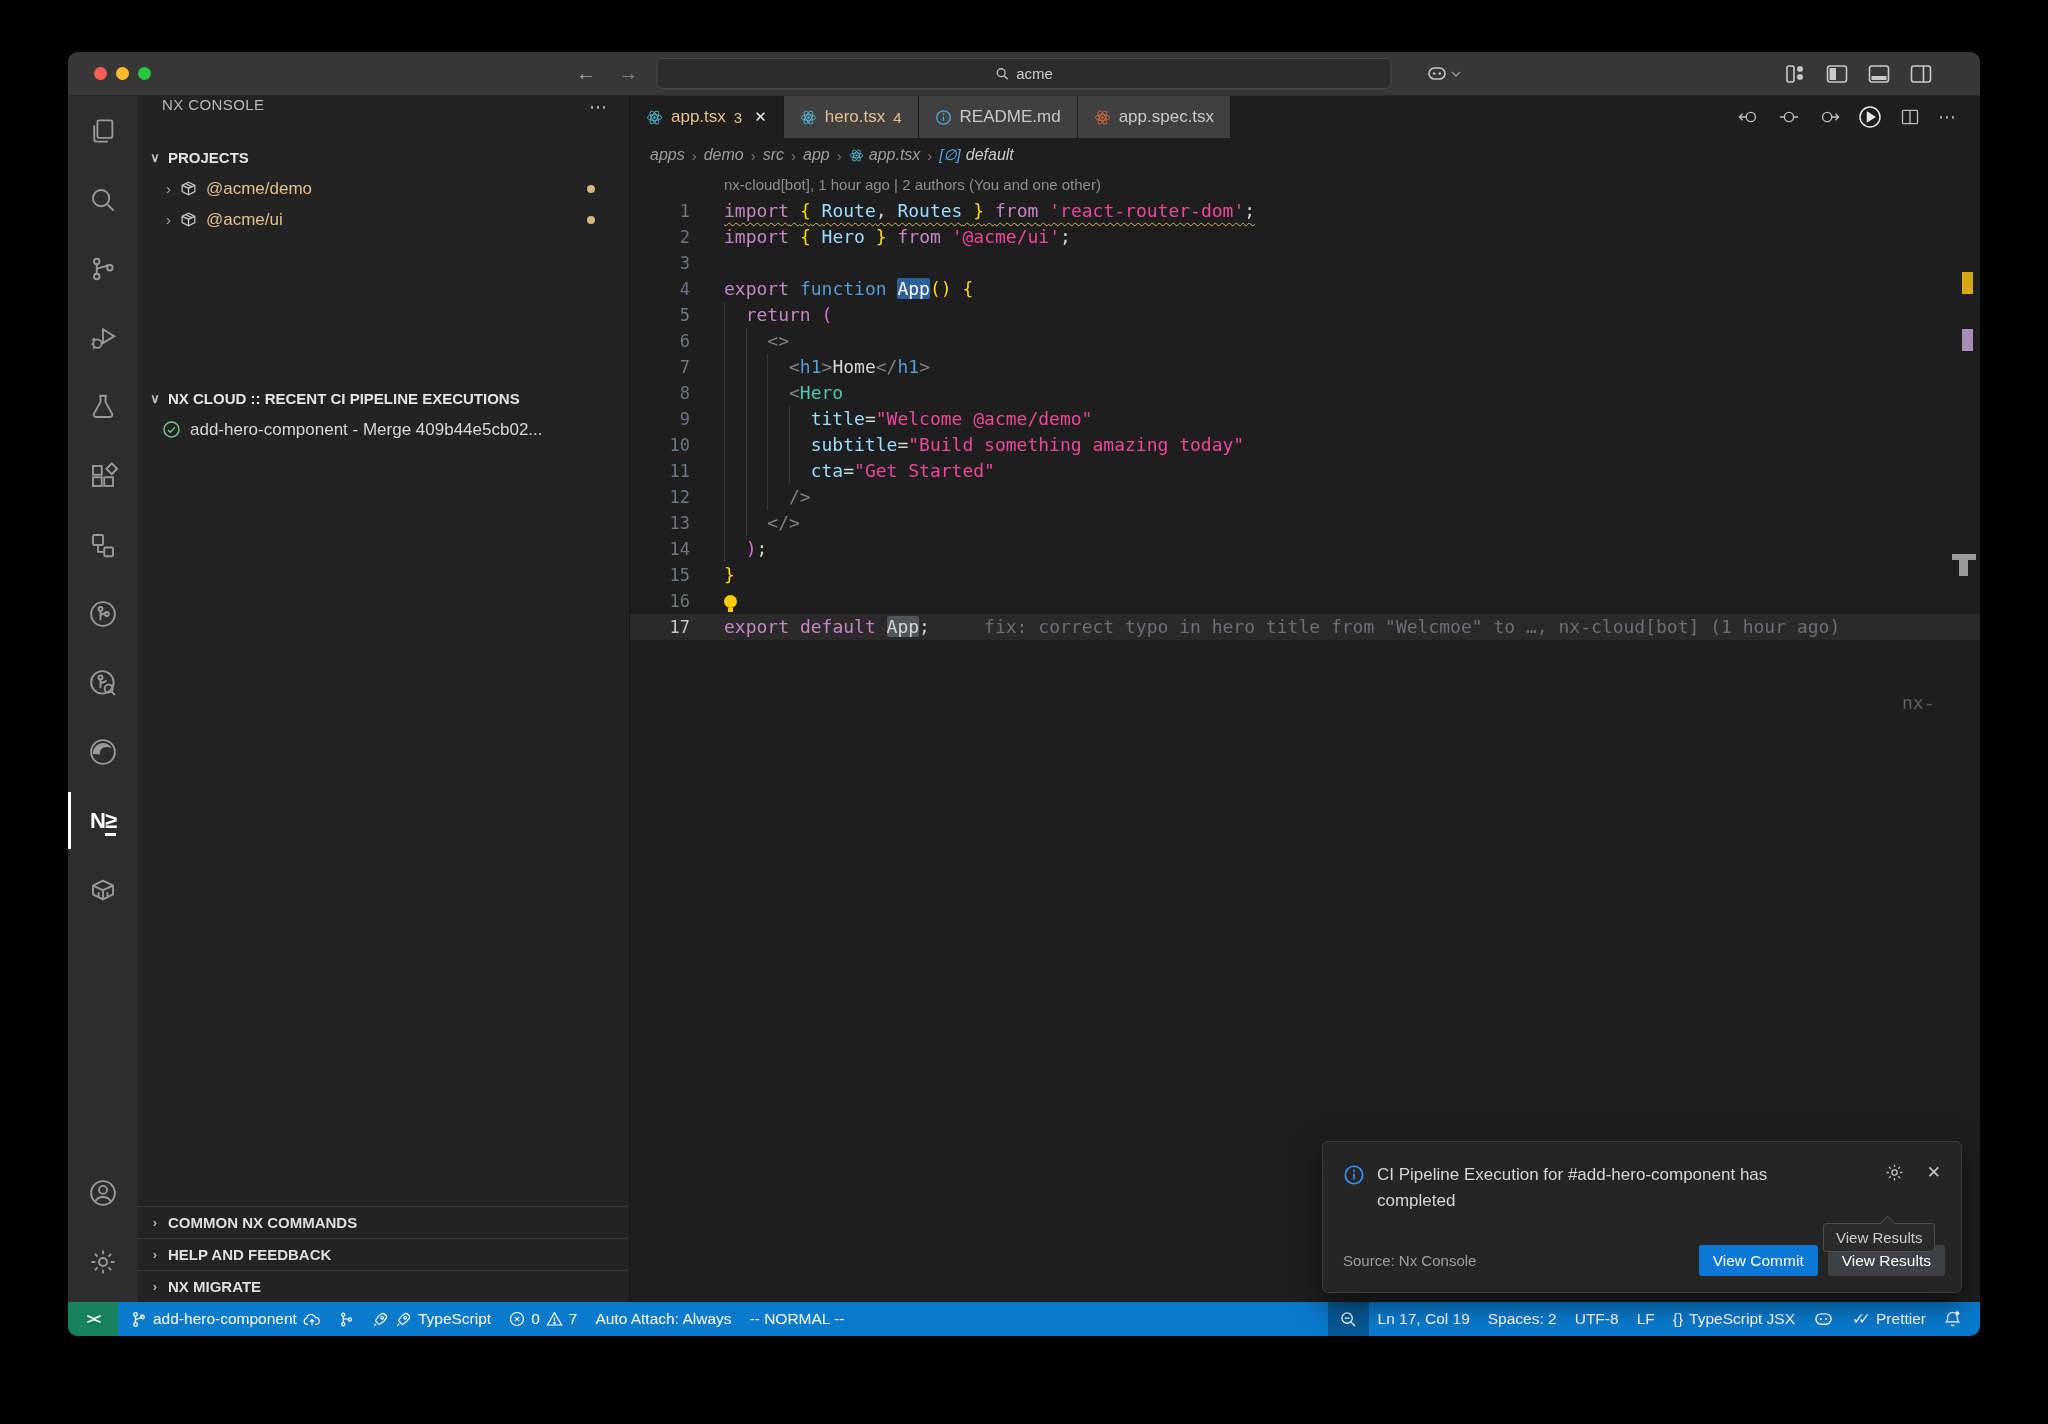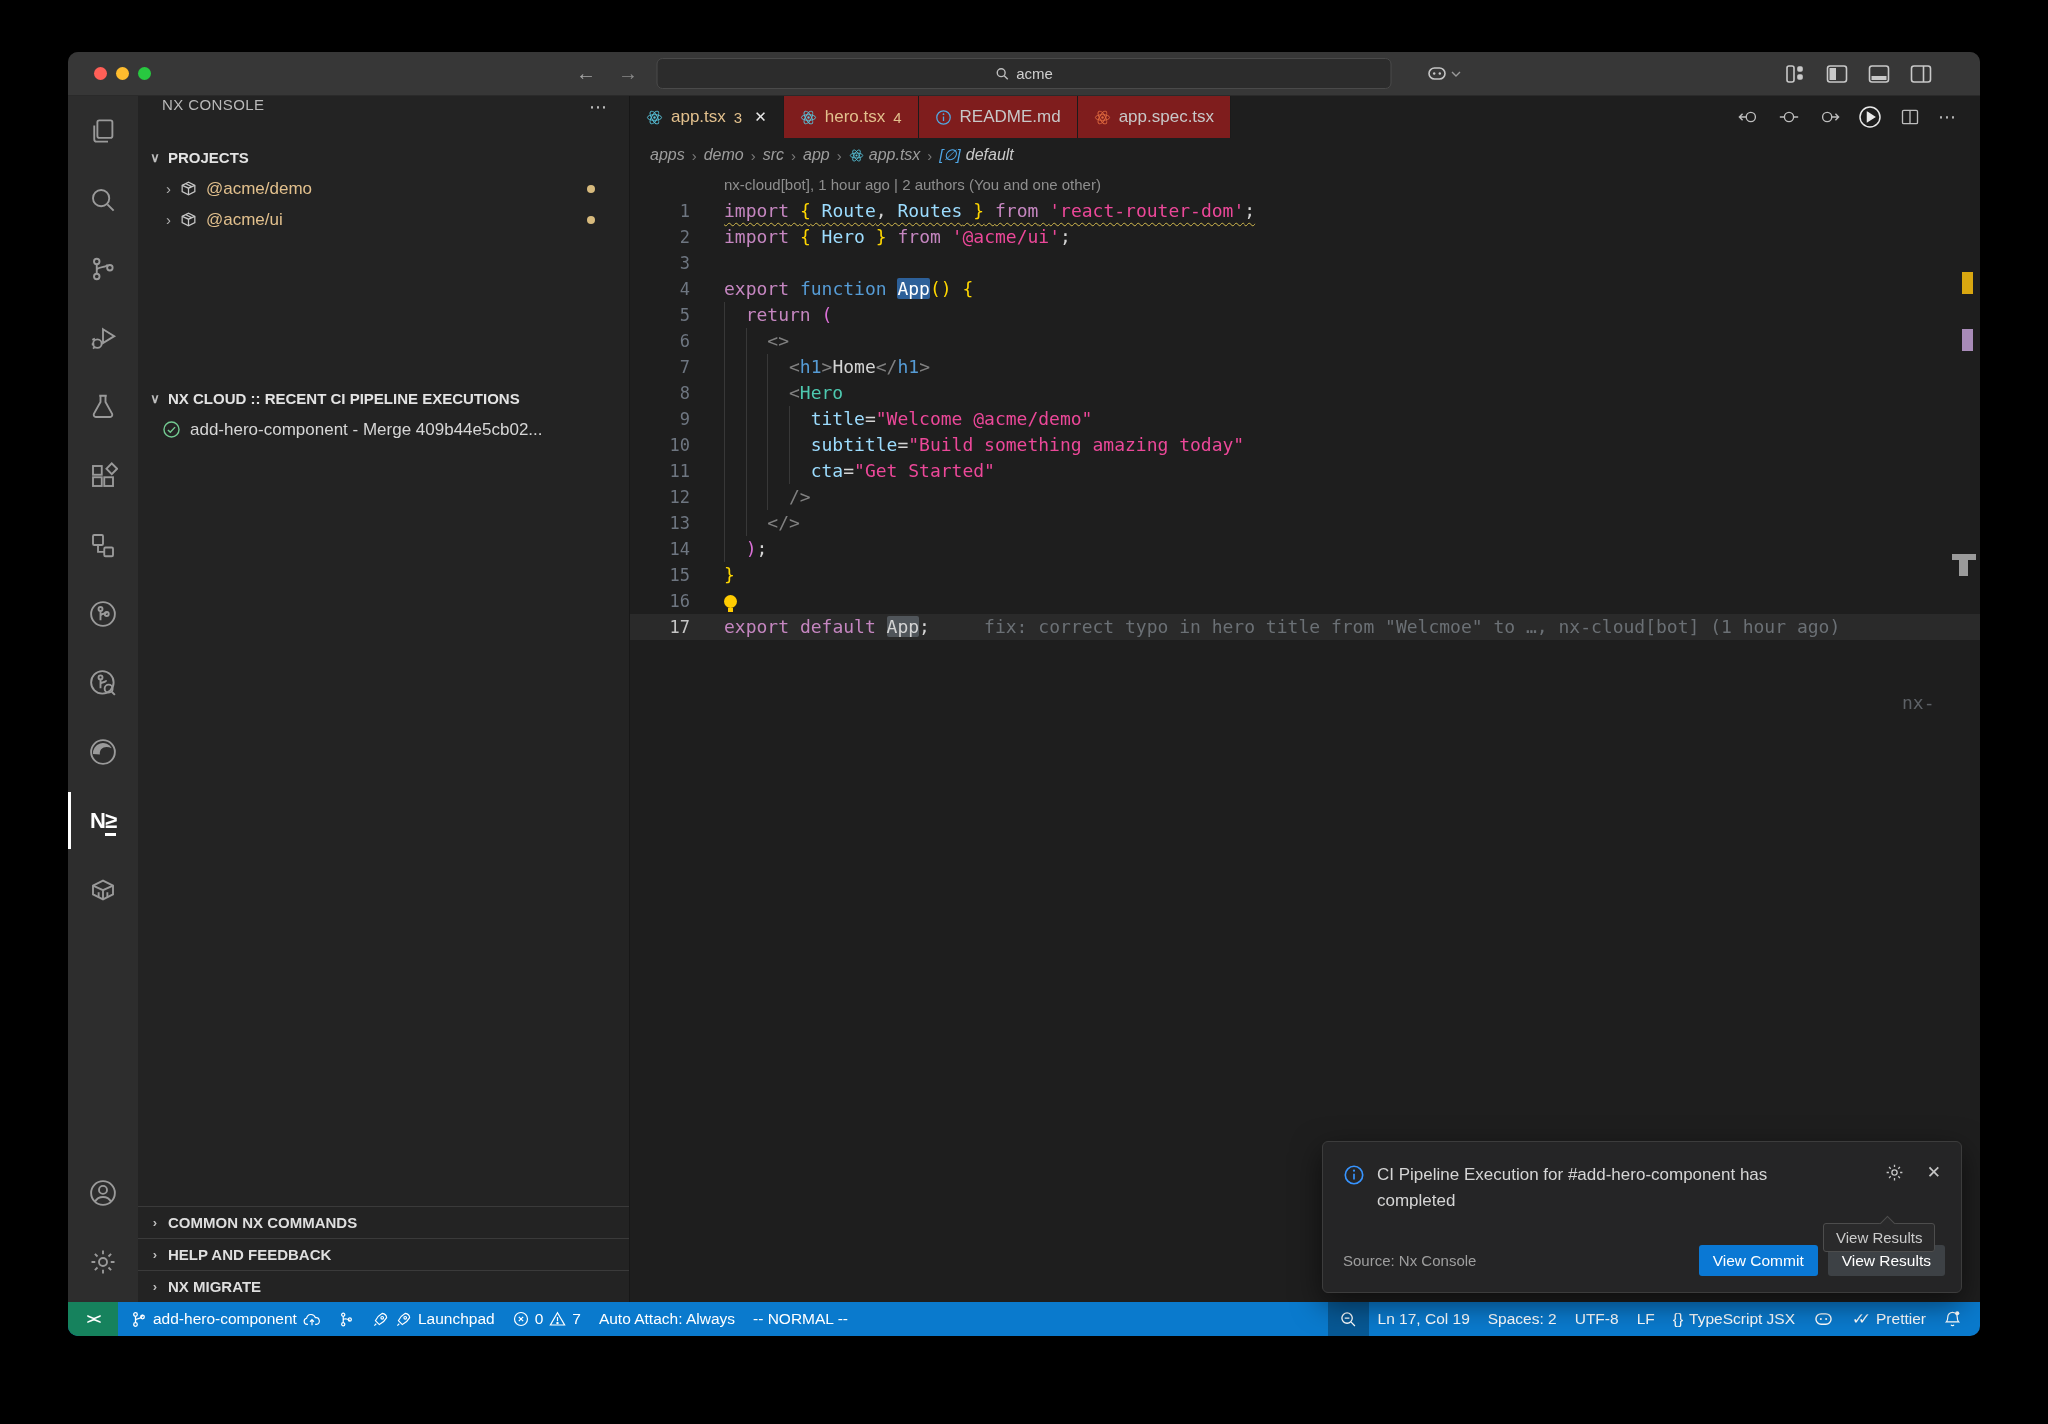--- a/index.html
+++ b/index.html
@@ -40,21 +40,21 @@
   .tree-item .lbl-mod{color:#e2c08d;}
   .dot{position:absolute;right:34px;width:8px;height:8px;border-radius:50%;background:#d7ba7d;}
   .cloud-spacer{height:148px;}
   .cloud-item{height:31px;display:flex;align-items:center;gap:9px;padding-left:24px;font-size:17px;color:#d6d6d6;}
   .sb-bottom{margin-top:auto;}
   .sb-collapsed{height:32px;display:flex;align-items:center;gap:6px;padding-left:10px;font-size:15px;font-weight:bold;color:#dfdfdf;border-top:1px solid #3a3a3a;}
   .sb-collapsed .chev{color:#bdbdbd;font-size:13px;width:14px;text-align:center;}
   
   .editor-col{flex:1;display:flex;flex-direction:column;min-width:0;position:relative;background:#1e1e1e;}
   .tabbar{height:42px;flex:0 0 42px;background:#1e1e1e;display:flex;align-items:stretch;position:relative;}
-  .tab{display:flex;align-items:center;gap:8px;padding:0 16px;font-size:17px;background:#7f1d1d;border-right:1px solid #1b1b1b;color:#c8c8c8;}
+  .tab{display:flex;align-items:center;gap:8px;padding:0 16px;font-size:17px;background:#404040;border-right:1px solid #1b1b1b;color:#c8c8c8;}
   .tab.active{background:#1e1e1e;}
   .tab .mod{color:#e2c08d;}
   .tab-badge{font-size:15px;}
   .tab-close{color:#e8e8e8;font-size:15px;margin-left:4px;}
   .editor-actions{margin-left:auto;display:flex;align-items:center;gap:18px;padding-right:22px;color:#bdbdbd;}
   .breadcrumbs{height:34px;flex:0 0 34px;display:flex;align-items:center;gap:4px;padding-left:20px;font-size:16px;color:#9d9d9d;}
   .crumb{display:flex;align-items:center;gap:5px;font-style:italic;}
   .crumb-sep{color:#7a7a7a;font-size:15px;padding:0 3px;}
   .mod-icon{color:#4fa8e8;font-size:15px;}
   
@@ -498,21 +498,21 @@
         <svg width="17" height="17" viewBox="0 0 18 18" fill="none" stroke="#fff" stroke-width="1.2">
             <path d="M11 2.5c2.6.3 4.2 1.9 4.5 4.5-1.8 3.2-4.4 5.8-7.7 7.4L3.6 10.2C5.2 6.9 7.8 4.3 11 2.5z"></path>
             <circle cx="10.8" cy="7.2" r="1.4"></circle>
             <path d="M4.5 13.5l-2 2"></path>
           </svg>
         <svg width="17" height="17" viewBox="0 0 18 18" fill="none" stroke="#fff" stroke-width="1.2">
             <path d="M11 2.5c2.6.3 4.2 1.9 4.5 4.5-1.8 3.2-4.4 5.8-7.7 7.4L3.6 10.2C5.2 6.9 7.8 4.3 11 2.5z"></path>
             <circle cx="10.8" cy="7.2" r="1.4"></circle>
             <path d="M4.5 13.5l-2 2"></path>
           </svg>
-        <span>Launchpad</span>
+        <span>TypeScript</span>
       </div>
       <div class="sb-item">
         <svg width="16" height="16" viewBox="0 0 16 16" fill="none" stroke="#fff" stroke-width="1.2">
             <circle cx="8" cy="8" r="6.5"></circle>
             <path d="M5.8 5.8l4.4 4.4M10.2 5.8l-4.4 4.4"></path>
           </svg>
         <span>0</span>
         <svg width="17" height="16" viewBox="0 0 17 16" fill="none" stroke="#fff" stroke-width="1.2">
             <path d="M8.5 1.8L15.6 14H1.4z"></path>
             <path d="M8.5 6v4"></path>

